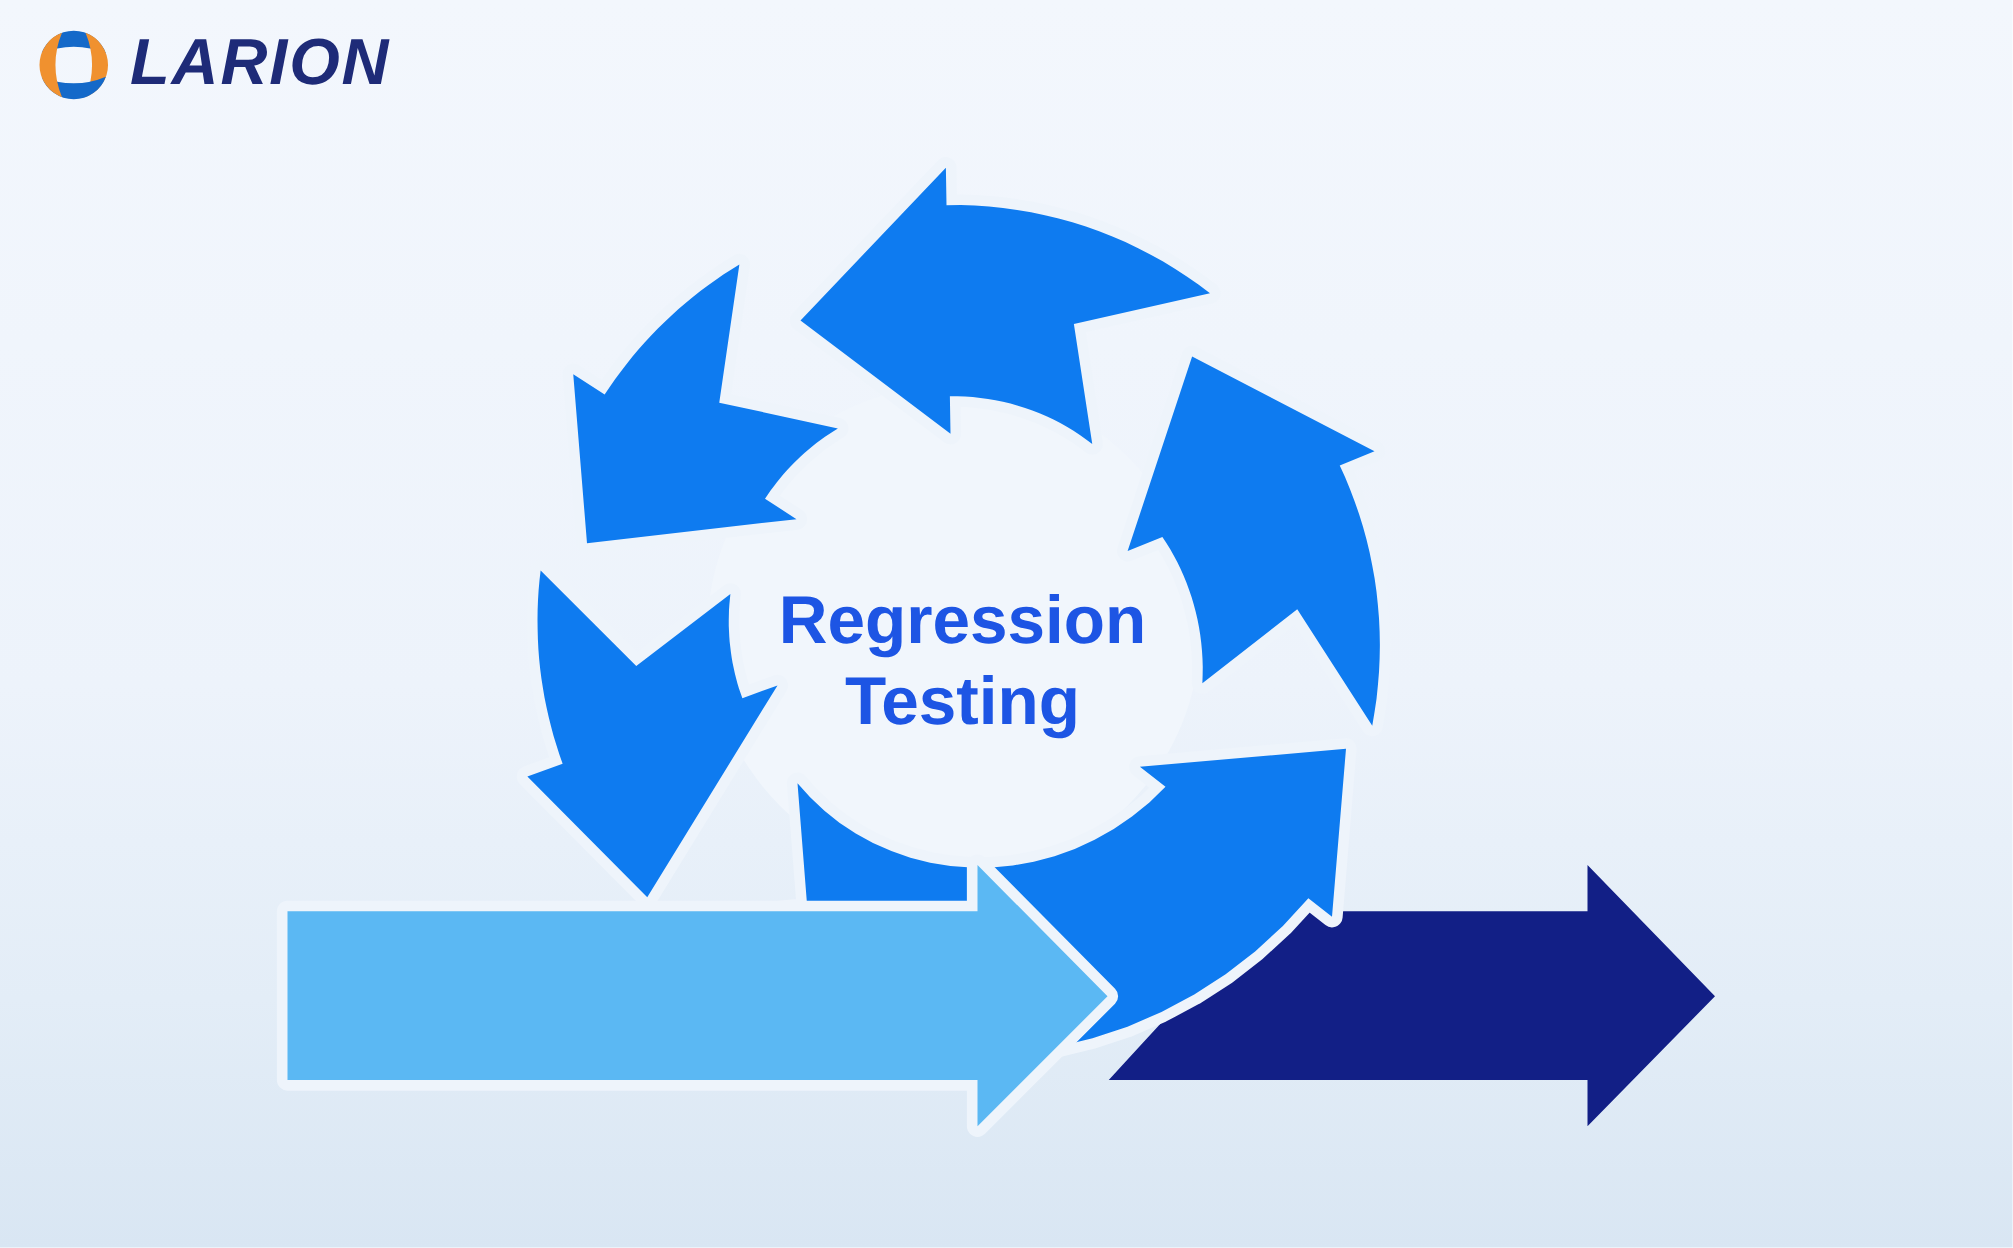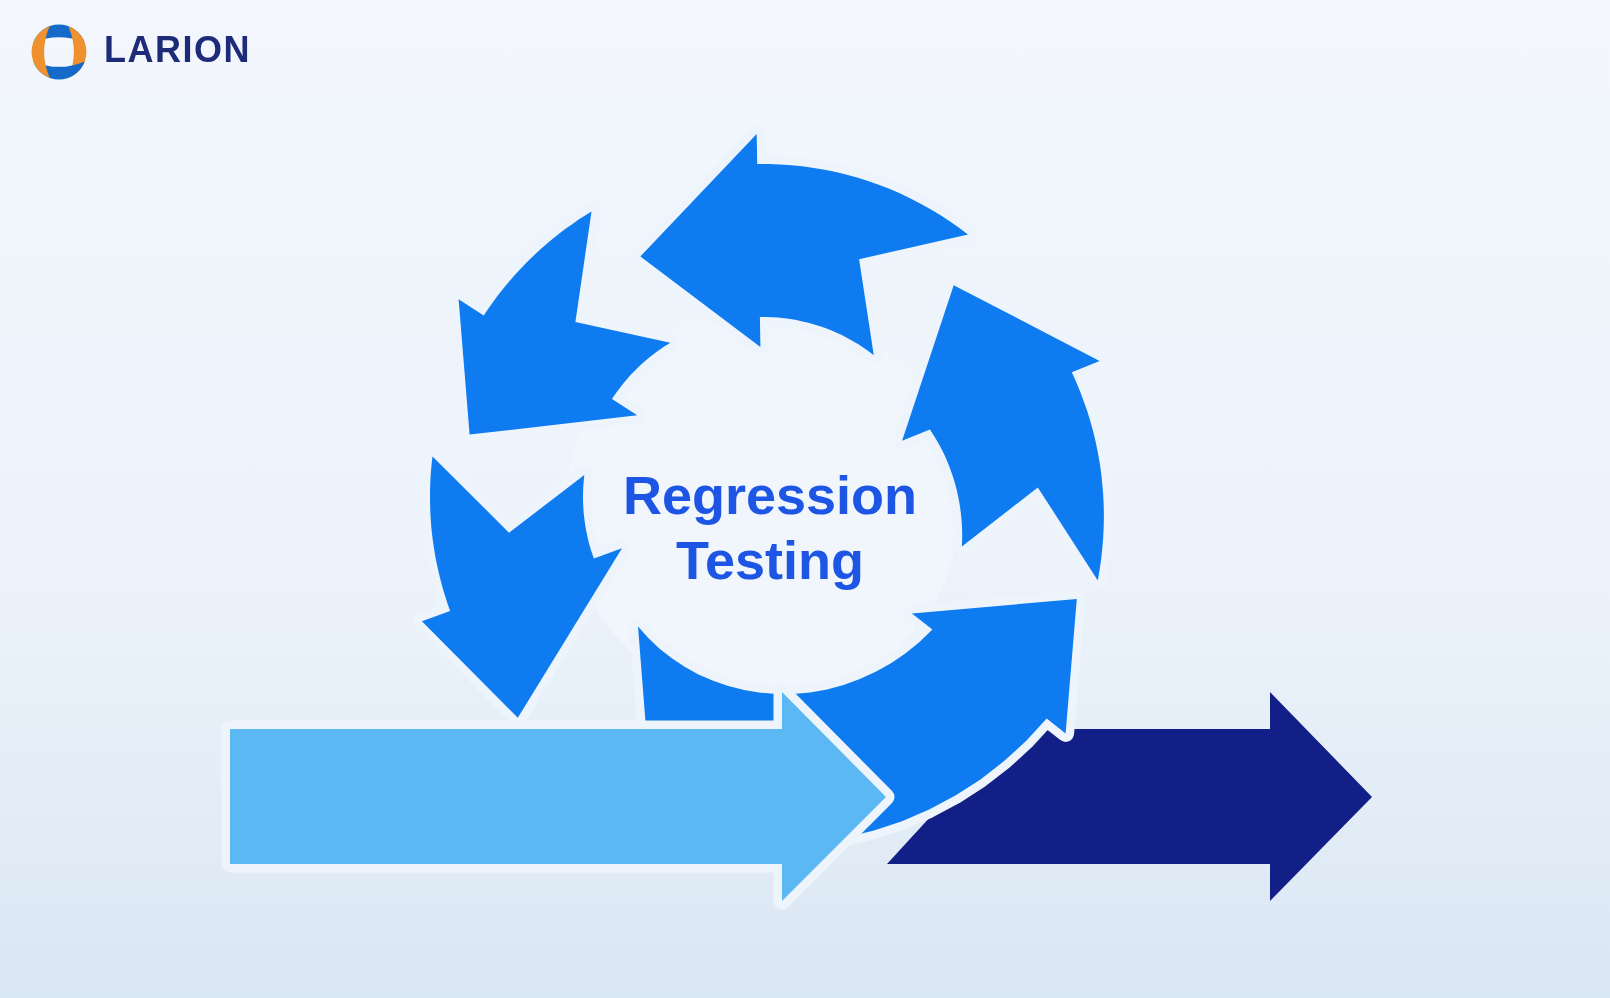--- a/index.html
+++ b/index.html
@@ -7,22 +7,23 @@
     width:1610px;height:998px;overflow:hidden;position:relative;
     font-family:"Liberation Sans", sans-serif;
   }
   .stage{position:absolute;left:0;top:0;width:1610px;height:998px;}
   svg.diagram{position:absolute;left:0;top:0;display:block;}
   .brand{
     position:absolute;left:28px;top:20px;height:64px;
     display:flex;align-items:center;gap:14px;z-index:5;
   }
   .brand-name{
-    font-size:36px;font-weight:bold;letter-spacing:1.5px;line-height:1;
+    font-size:52px;font-weight:bold;letter-spacing:1.5px;line-height:1;
     transform:translateY(-2px);
+    font-style:italic;
   }
   .ring-label{
     font-weight:bold;font-size:54px;
     font-family:"Liberation Sans", sans-serif;
   }
 </style>
 </head>
 <body style="background: linear-gradient(rgb(243, 247, 253) 0%, rgb(237, 243, 251) 55%, rgb(227, 237, 247) 80%, rgb(217, 230, 243) 100%);">
 
 <div class="stage">

